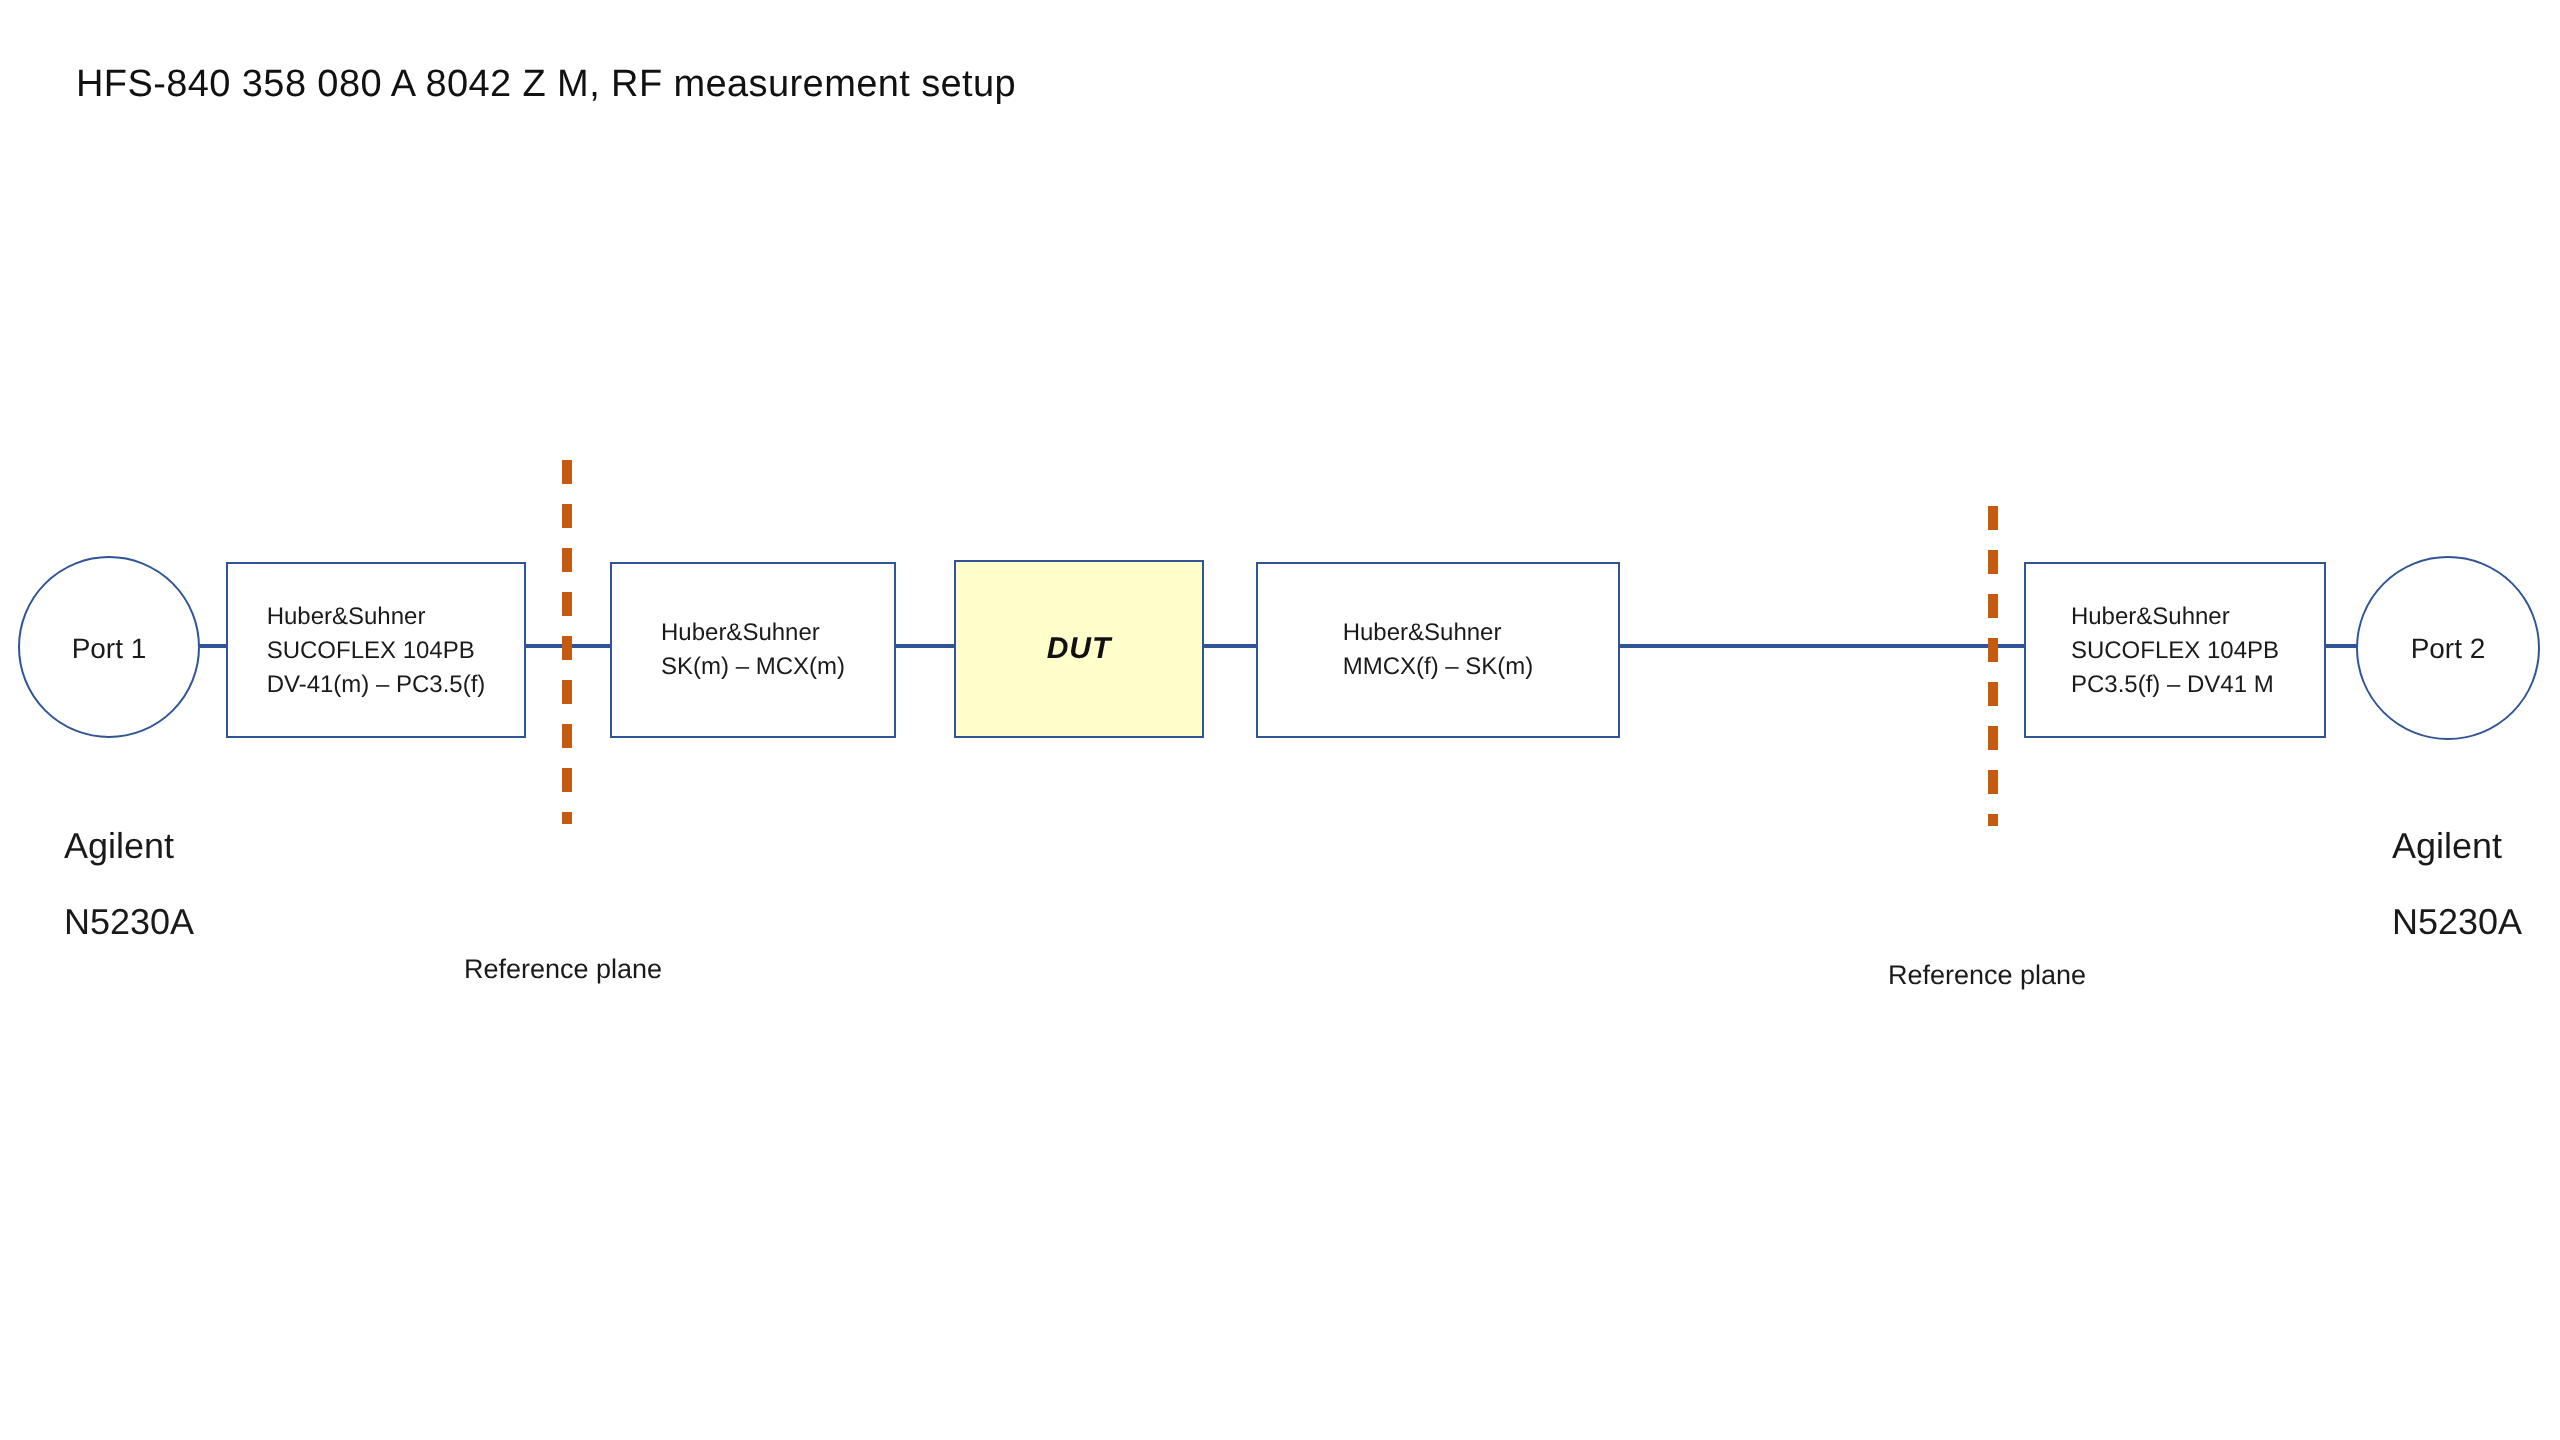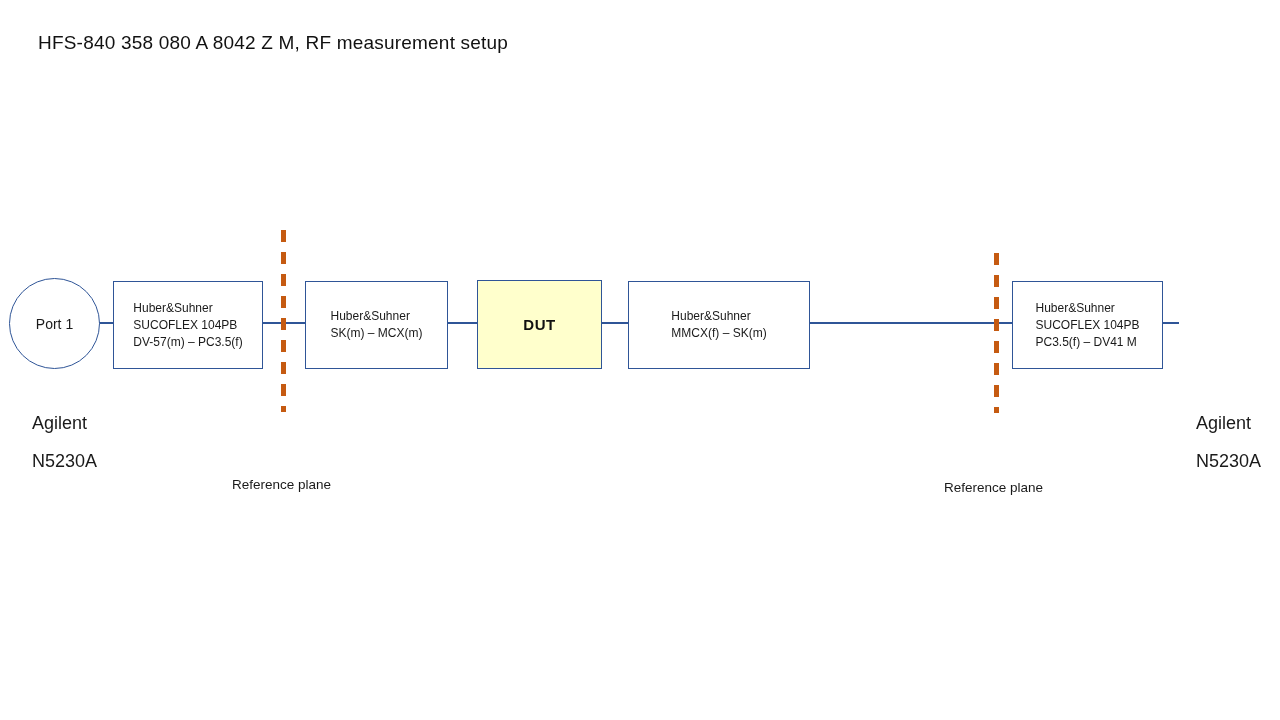--- a/index.html
+++ b/index.html
@@ -35,20 +35,21 @@
     justify-content: center;
   }
   .node-box .txt {
     text-align: left;
     font-size: 12px;
     line-height: 17px;
     white-space: nowrap;
   }
   .dut-box {
     background: var(--dut-fill, #FFFFCC);
+    font-style: italic;
   }
   .dut-box .dut-label {
     font-size: 15px;
     font-weight: bold;
     letter-spacing: 0.5px;
     color: #111111;
   }
   .port-circle {
     position: absolute;
     box-sizing: border-box;
@@ -104,26 +105,29 @@
   <div class="connector" style="left:601px; top:322px; width:28px;"></div>
   <div class="connector" style="left:809px; top:322px; width:204px;"></div>
   <div class="connector" style="left:1162px;top:322px; width:17px;"></div>
 
   <div class="ref-line" style="left:281px; top:230px; height:182px;"></div>
   <div class="ref-line" style="left:994px; top:253px; height:160px;"></div>
 
   <div class="port-circle" style="left:9px; top:278px; width:91px; height:91px;">
     <span>Port 1</span>
   </div>
+  <div class="port-circle" style="left:1178px; top:278px; width:92px; height:92px;">
+    <span>Port 2</span>
+  </div>
 
   <div class="node-box" style="left:113px; top:281px; width:150px; height:88px;">
     <div class="txt">
       <div>Huber&amp;Suhner</div>
       <div>SUCOFLEX 104PB</div>
-      <div>DV-57(m) – PC3.5(f)</div>
+      <div>DV-41(m) – PC3.5(f)</div>
     </div>
   </div>
 
   <div class="node-box" style="left:305px; top:281px; width:143px; height:88px;">
     <div class="txt">
       <div>Huber&amp;Suhner</div>
       <div>SK(m) – MCX(m)</div>
     </div>
   </div>
 

